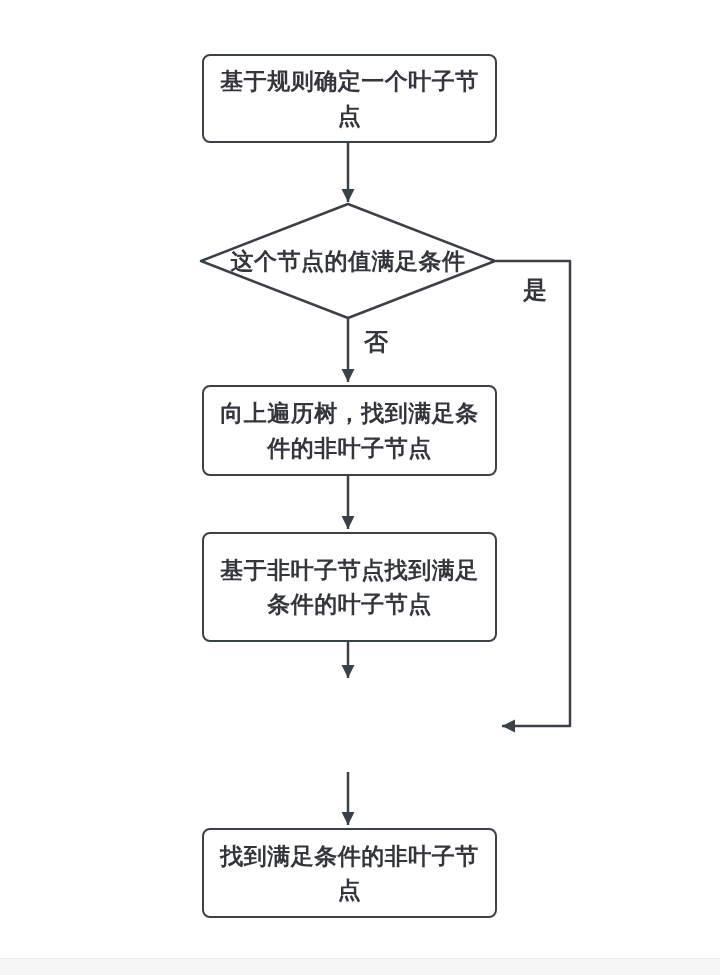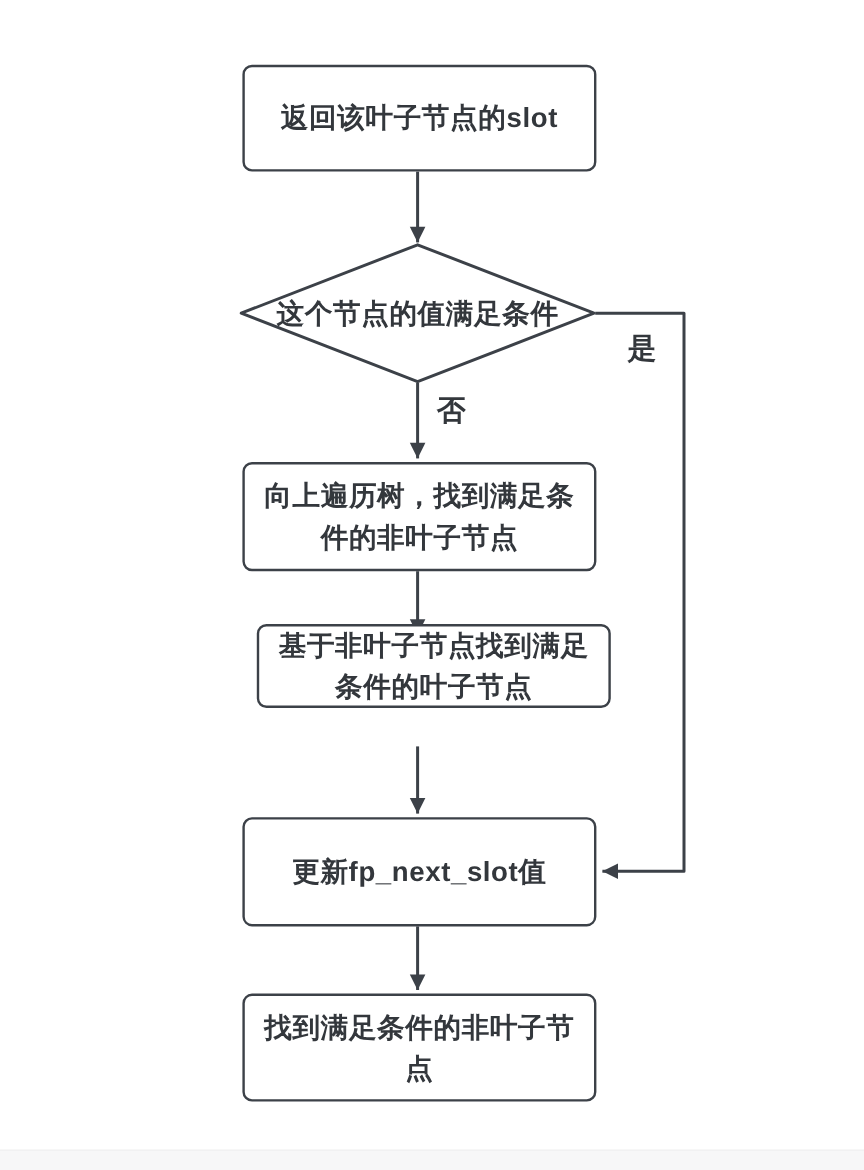--- a/index.html
+++ b/index.html
@@ -82,38 +82,35 @@
     <polyline points="496,261 570,261 570,726 502,726" fill="none" stroke="#3c4148" stroke-width="2.5" stroke-linejoin="round" marker-end="url(#arrow)"></polyline>
 
     <line x1="348" y1="476" x2="348" y2="529" stroke="#3c4148" stroke-width="2.5" marker-end="url(#arrow)"></line>
 
     <line x1="348" y1="622" x2="348" y2="678" stroke="#3c4148" stroke-width="2.5" marker-end="url(#arrow)"></line>
 
     <line x1="348" y1="772" x2="348" y2="825" stroke="#3c4148" stroke-width="2.5" marker-end="url(#arrow)"></line>
   </svg>
 
   <div class="node process" style="left:202px; top:54px; width:295px; height:89px;">
-    <span>返回该叶子节点的slot</span>
+    <span>基于规则确定一个叶子节点</span>
   </div>
 
   <div class="node diamond-label" style="left:203px; top:241px; width:290px; height:40px;">
     <span>这个节点的值满足条件</span>
   </div>
 
   <div class="node process" style="left:202px; top:385px; width:295px; height:91px;align-items:center;">
     <span>向上遍历树，找到满足条件的非叶子节点</span>
   </div>
 
-  <div class="node process" style="left:202px; top:520px; width:295px; height:70px;margin-left:12px;">
+  <div class="node process" style="left:202px; top:532px; width:295px; height:110px;">
     <span>基于非叶子节点找到满足条件的叶子节点</span>
   </div>
 
-  <div class="node process" style="left:202px; top:681px; width:295px; height:91px;">
-    <span>更新fp_next_slot值</span>
-  </div>
 
   <div class="node process" style="left:202px; top:828px; width:295px; height:90px;">
     <span>找到满足条件的非叶子节点</span>
   </div>
 
   <div class="edge-label" style="left:523px; top:274px;">是</div>
 
   <div class="edge-label" style="left:364px; top:326px;">否</div>
 
   <div class="bottom-band"></div>

